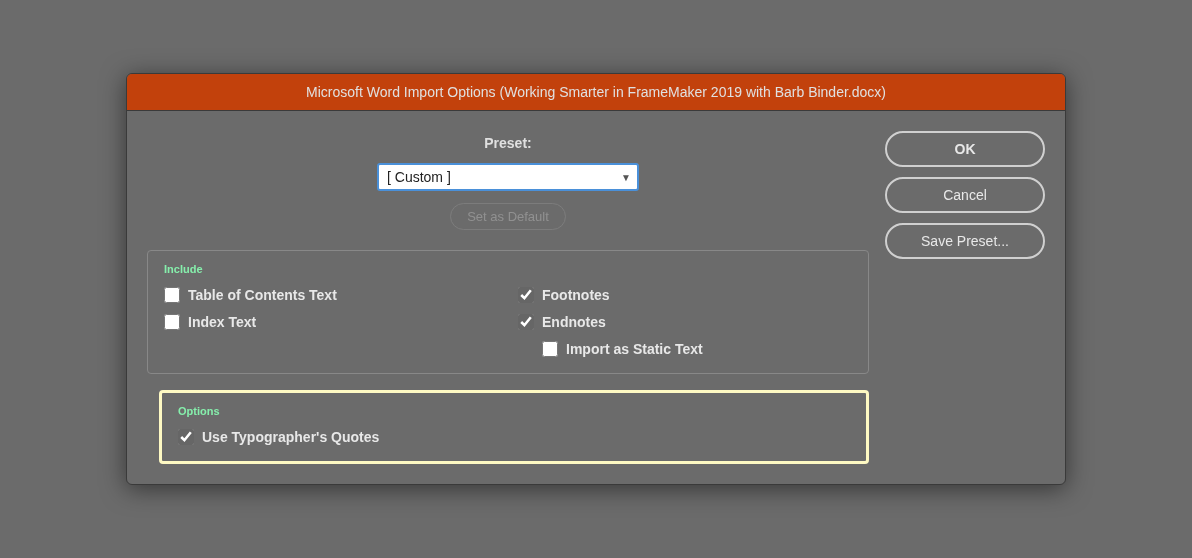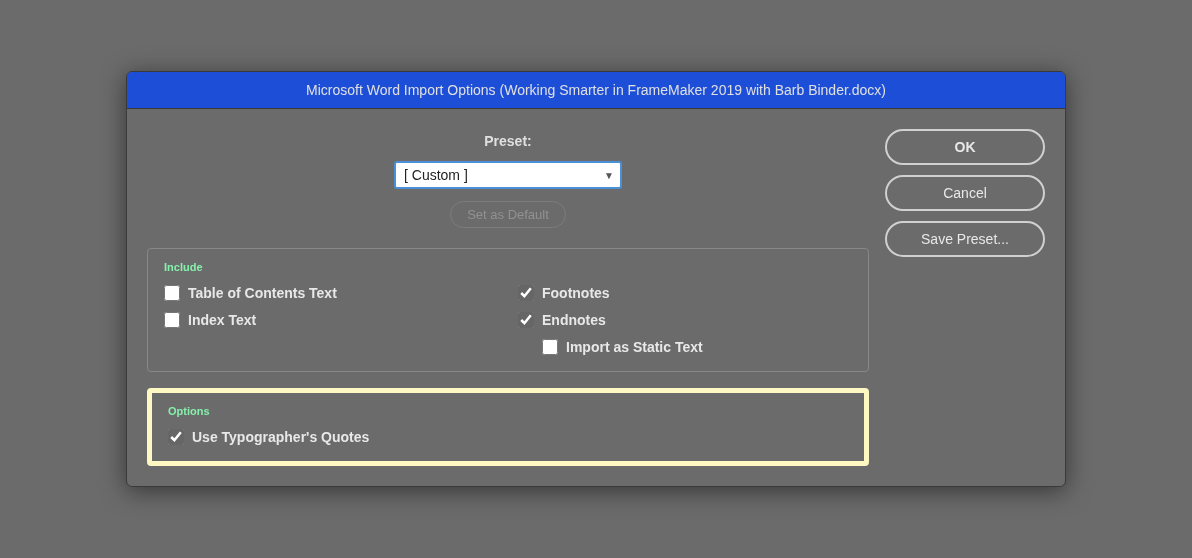--- a/index.html
+++ b/index.html
@@ -17,21 +17,21 @@
     .dialog {
       background: #6b6b6b;
       width: 940px;
       border: 1px solid #3a3a3a;
       border-radius: 6px;
       overflow: hidden;
       box-shadow: 0 4px 24px rgba(0,0,0,0.5);
     }
 
     .dialog-titlebar {
-      background: #1d4ed8;
+      background: #c2410c;
       padding: 10px 16px;
       text-align: center;
       color: #e0e0e0;
       font-size: 14px;
       font-weight: 400;
       border-bottom: 1px solid #3a3a3a;
     }
 
     .dialog-body {
       display: flex;
@@ -72,21 +72,21 @@
 
     .preset-select {
       background: #ffffff;
       border: 2px solid #4a90d9;
       border-radius: 3px;
       color: #222222;
       font-size: 14px;
       padding: 4px 28px 4px 8px;
       appearance: none;
       -webkit-appearance: none;
-      width: 228px;
+      width: 262px;
       cursor: pointer;
       position: relative;
     }
 
     .preset-select-wrapper {
       position: relative;
       display: inline-block;
     }
 
     .preset-select-wrapper::after {
@@ -156,23 +156,24 @@
       user-select: none;
     }
 
     .indent-row {
       grid-column: 2;
       padding-left: 24px;
     }
 
     
     .options-section {
-      border: 5px solid #fef9c3;
+      border: 3px solid #fef9c3;
       border-radius: 4px;
       padding: 12px 16px 16px 16px;
+      margin-left: 12px;
     }
 
     
     .dialog-btn {
       background: transparent;
       border: 2px solid #d0d0d0;
       border-radius: 20px;
       color: #e8e8e8;
       font-size: 14px;
       font-weight: 500;

